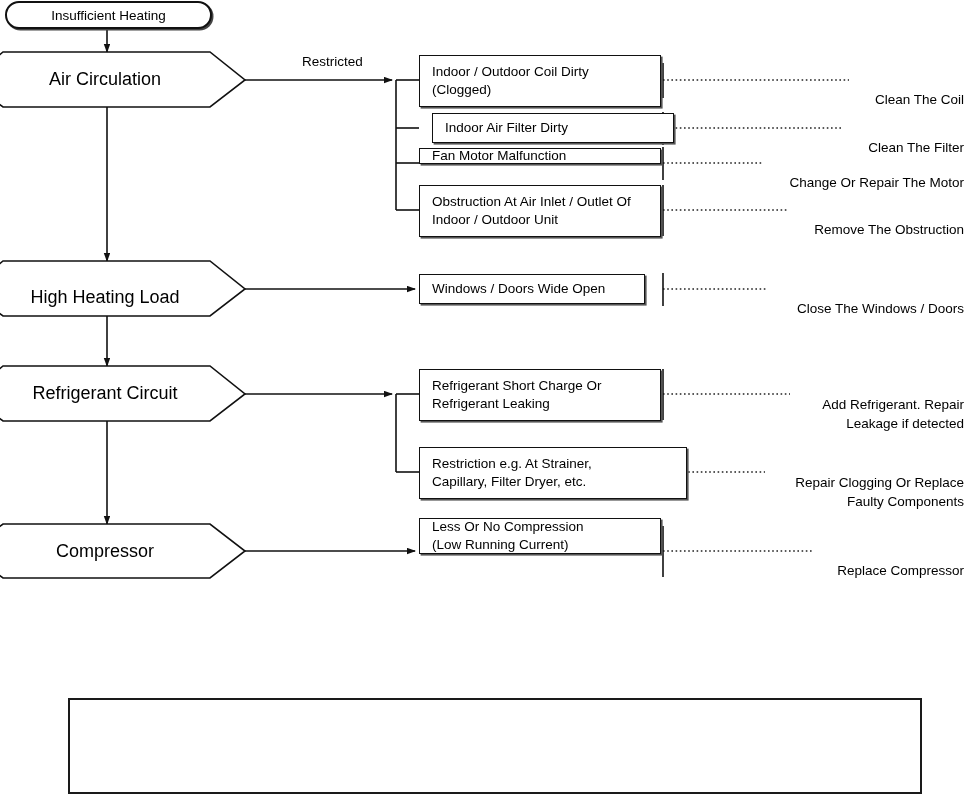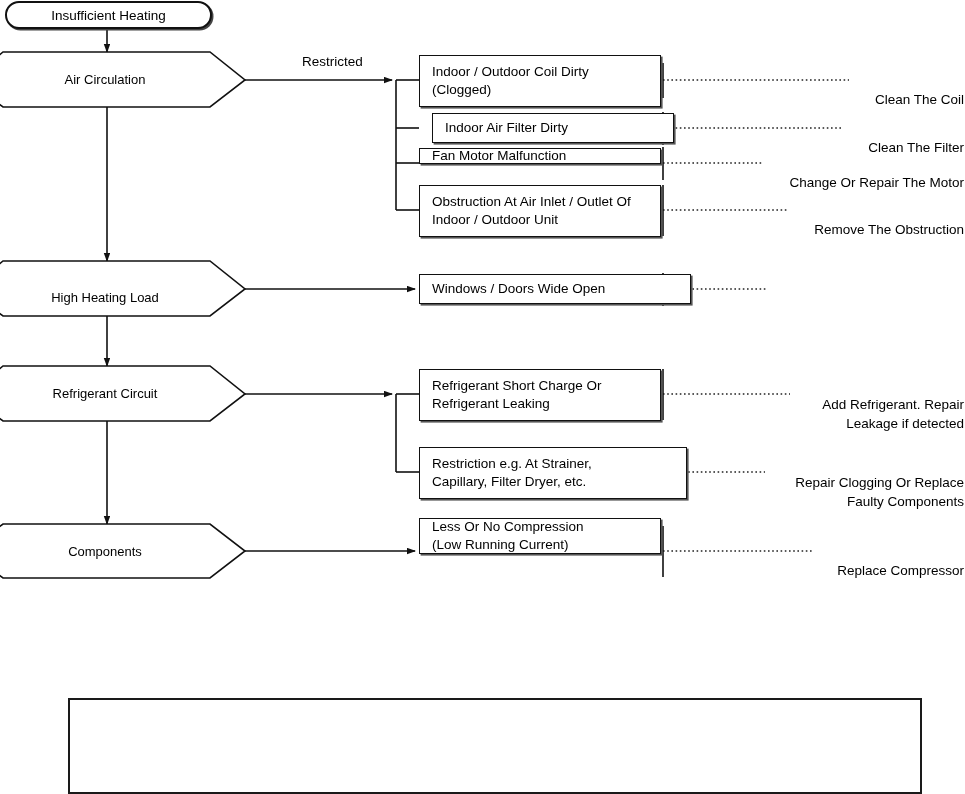--- a/index.html
+++ b/index.html
@@ -62,21 +62,21 @@
   }
   .hexwrap .hexlabel {
     position: absolute;
     left: 0;
     top: 0;
     width: 100%;
     height: 100%;
     display: flex;
     align-items: center;
     justify-content: center;
-    font-size: 13px;
+    font-size: 18px;
     text-align: right;
   }
   
   .action {
     position: absolute;
     font-size: 13.5px;
     line-height: 19px;
     text-align: right;
     white-space: pre-line;
   }
@@ -163,21 +163,21 @@
   <div class="hexwrap" style="left:0px; top:52px; width:210px; height:55px;">
     <div class="hexlabel">Air Circulation</div>
   </div>
   <div class="hexwrap" style="left:0px; top:270px; width:210px; height:55px;">
     <div class="hexlabel">High Heating Load</div>
   </div>
   <div class="hexwrap" style="left:0px; top:366px; width:210px; height:55px;">
     <div class="hexlabel">Refrigerant Circuit</div>
   </div>
   <div class="hexwrap" style="left:0px; top:524px; width:210px; height:54px;">
-    <div class="hexlabel">Components</div>
+    <div class="hexlabel">Compressor</div>
   </div>
 
   <div class="edgelabel" style="left:270px; top:54px; width:125px;">
     <span>Restricted</span>
   </div>
 
   <div class="node causebox" style="left:419px; top:55px; width:242px; height:52px;">
     <span>Indoor / Outdoor Coil Dirty
 (Clogged)</span>
   </div>
@@ -188,21 +188,21 @@
 
   <div class="node causebox" style="left:419px; top:148px; width:242px; height:16px;">
     <span>Fan Motor Malfunction</span>
   </div>
 
   <div class="node causebox" style="left:419px; top:185px; width:242px; height:52px;">
     <span>Obstruction At Air Inlet / Outlet Of
 Indoor / Outdoor Unit</span>
   </div>
 
-  <div class="node causebox" style="left:419px; top:274px; width:272px; height:30px;">
+  <div class="node causebox" style="left:419px; top:274px; width:226px; height:30px;">
     <span>Windows / Doors Wide Open</span>
   </div>
 
   <div class="node causebox" style="left:419px; top:369px; width:242px; height:52px;">
     <span>Refrigerant Short Charge Or
 Refrigerant Leaking</span>
   </div>
 
   <div class="node causebox" style="left:419px; top:447px; width:268px; height:52px;">
     <span>Restriction e.g. At Strainer,
@@ -223,20 +223,23 @@
   </div>
 
   <div class="action" style="left:600px; top:154px; width:364px;">
     <span>Change Or Repair The Motor</span>
   </div>
 
   <div class="action" style="left:600px; top:201px; width:364px;">
     <span>Remove The Obstruction</span>
   </div>
 
+  <div class="action" style="left:600px; top:280px; width:364px;">
+    <span>Close The Windows / Doors</span>
+  </div>
 
   <div class="action" style="left:600px; top:376px; width:364px;">
     <span>Add Refrigerant. Repair
 Leakage if detected</span>
   </div>
 
   <div class="action" style="left:600px; top:454px; width:364px;">
     <span>Repair Clogging Or Replace
 Faulty Components</span>
   </div>

